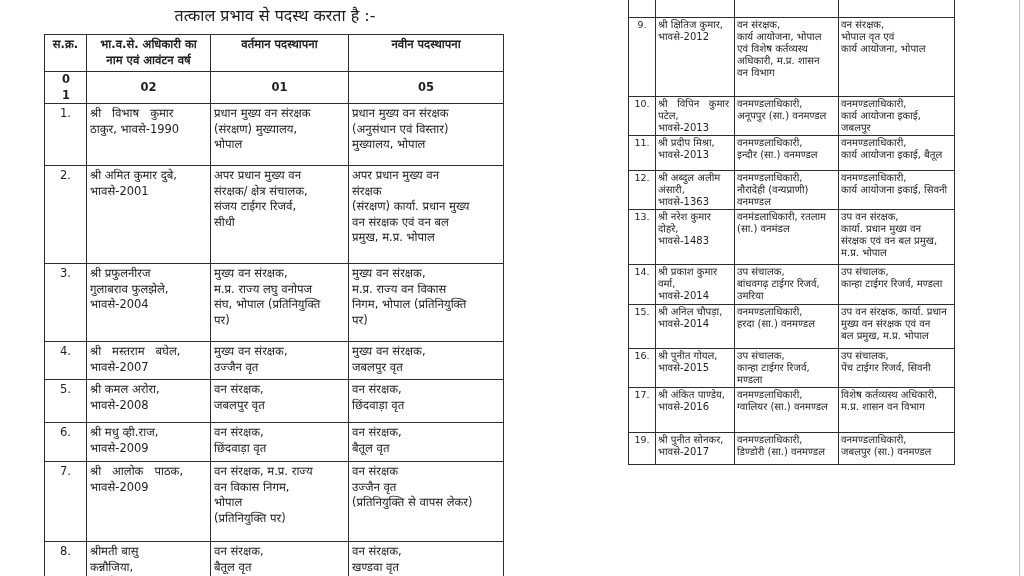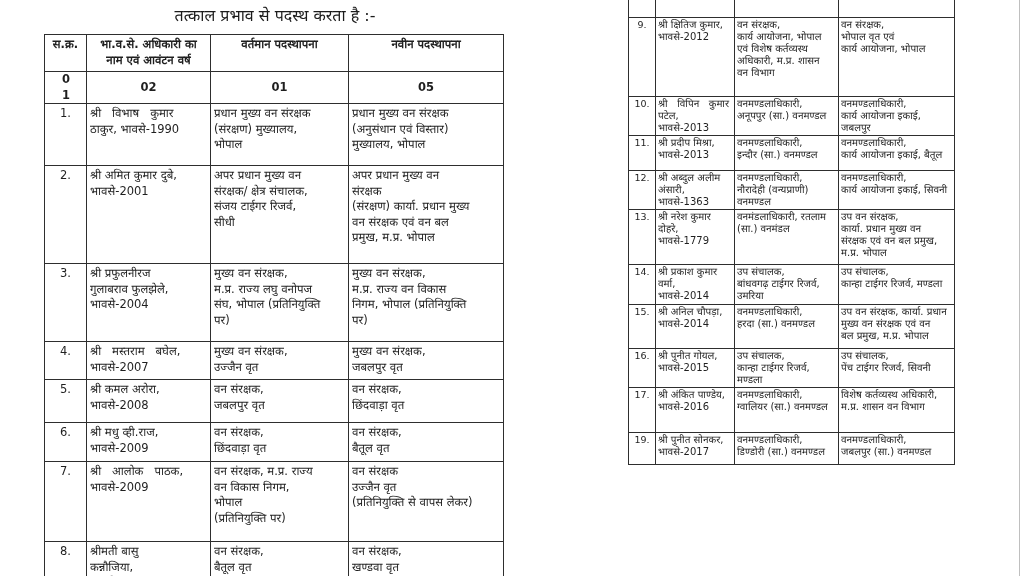--- a/index.html
+++ b/index.html
@@ -240,21 +240,21 @@
 अंसारी, भावसे-1363</td>
           <td>वनमण्डलाधिकारी,
 नौरादेही (वन्यप्राणी)
 वनमण्डल</td>
           <td>वनमण्डलाधिकारी,
 कार्य आयोजना इकाई, सिवनी</td>
         </tr>
         <tr>
           <td class="sno">13.</td>
           <td>श्री नरेश कुमार दोहरे,
-भावसे-1779</td>
+भावसे-1483</td>
           <td>वनमंडलाधिकारी, रतलाम
 (सा.) वनमंडल</td>
           <td>उप वन संरक्षक,
 कार्या. प्रधान मुख्य वन
 संरक्षक एवं वन बल प्रमुख,
 म.प्र. भोपाल</td>
         </tr>
         <tr>
           <td class="sno">14.</td>
           <td>श्री प्रकाश कुमार वर्मा,

